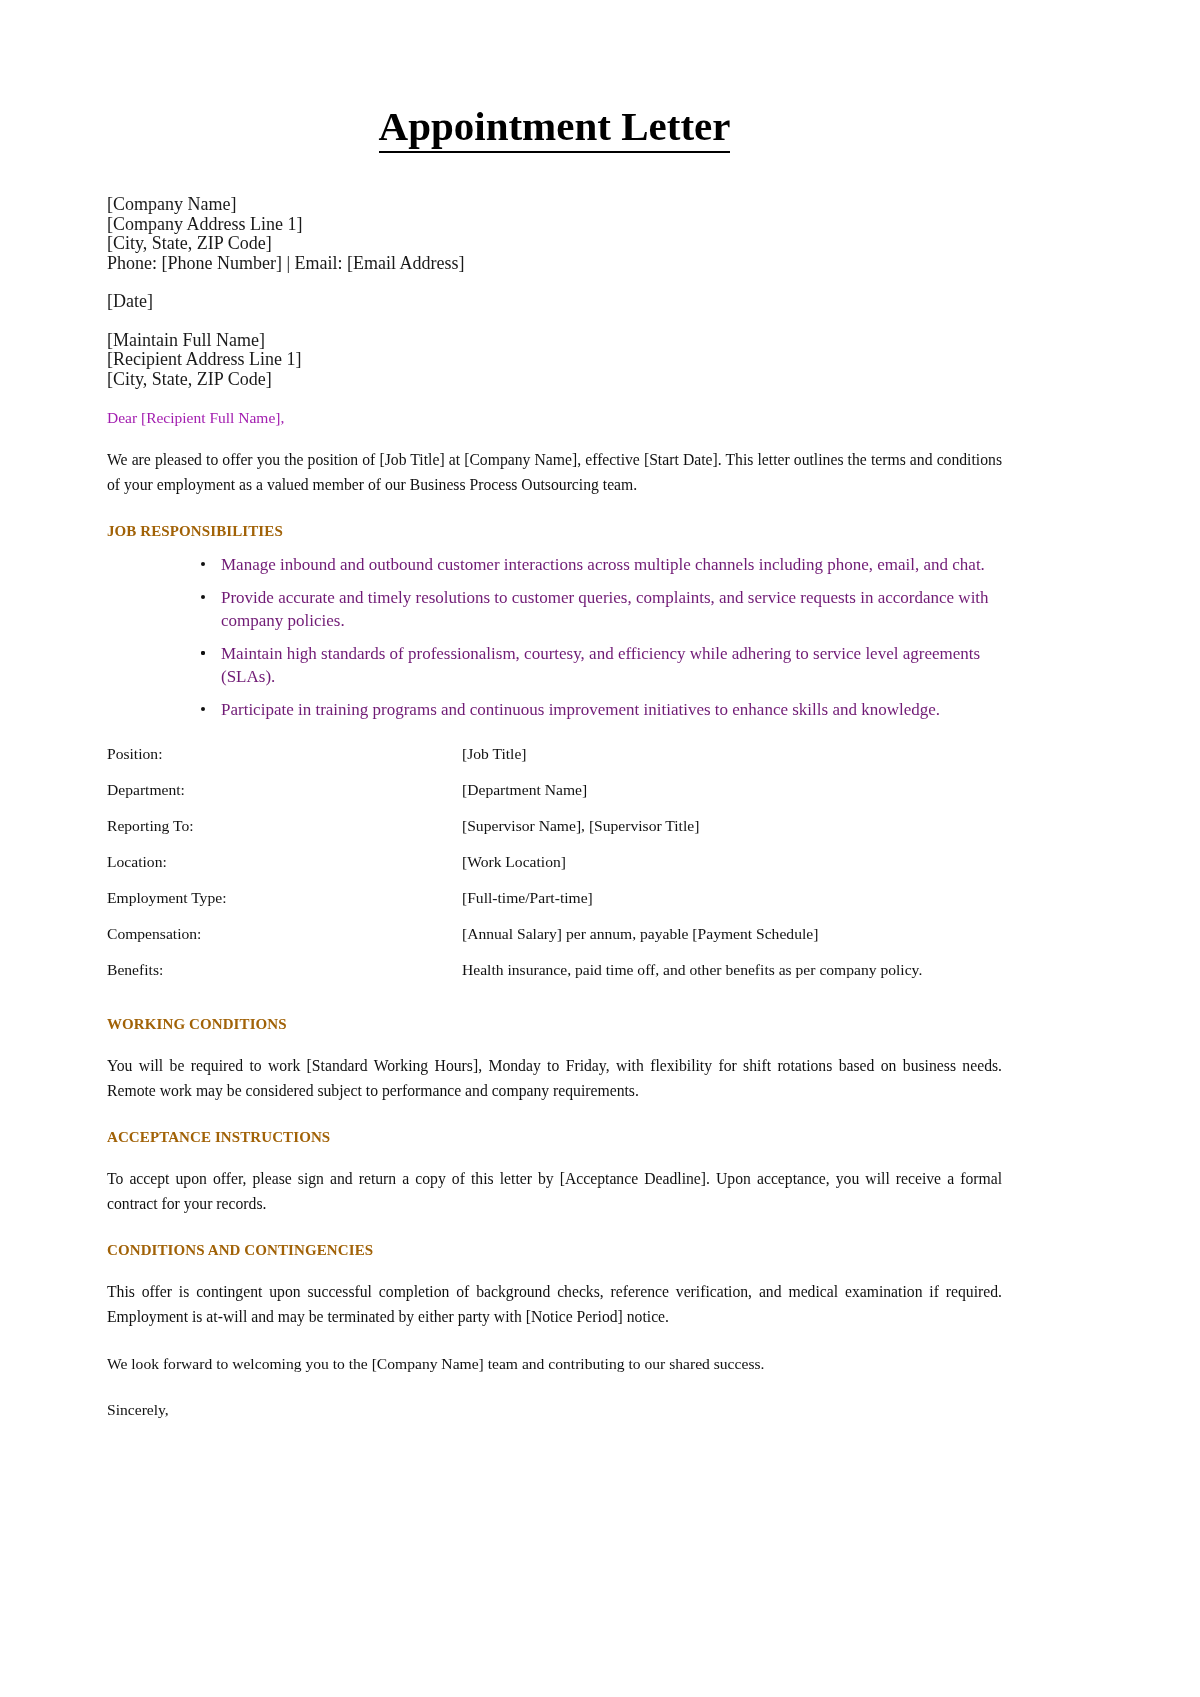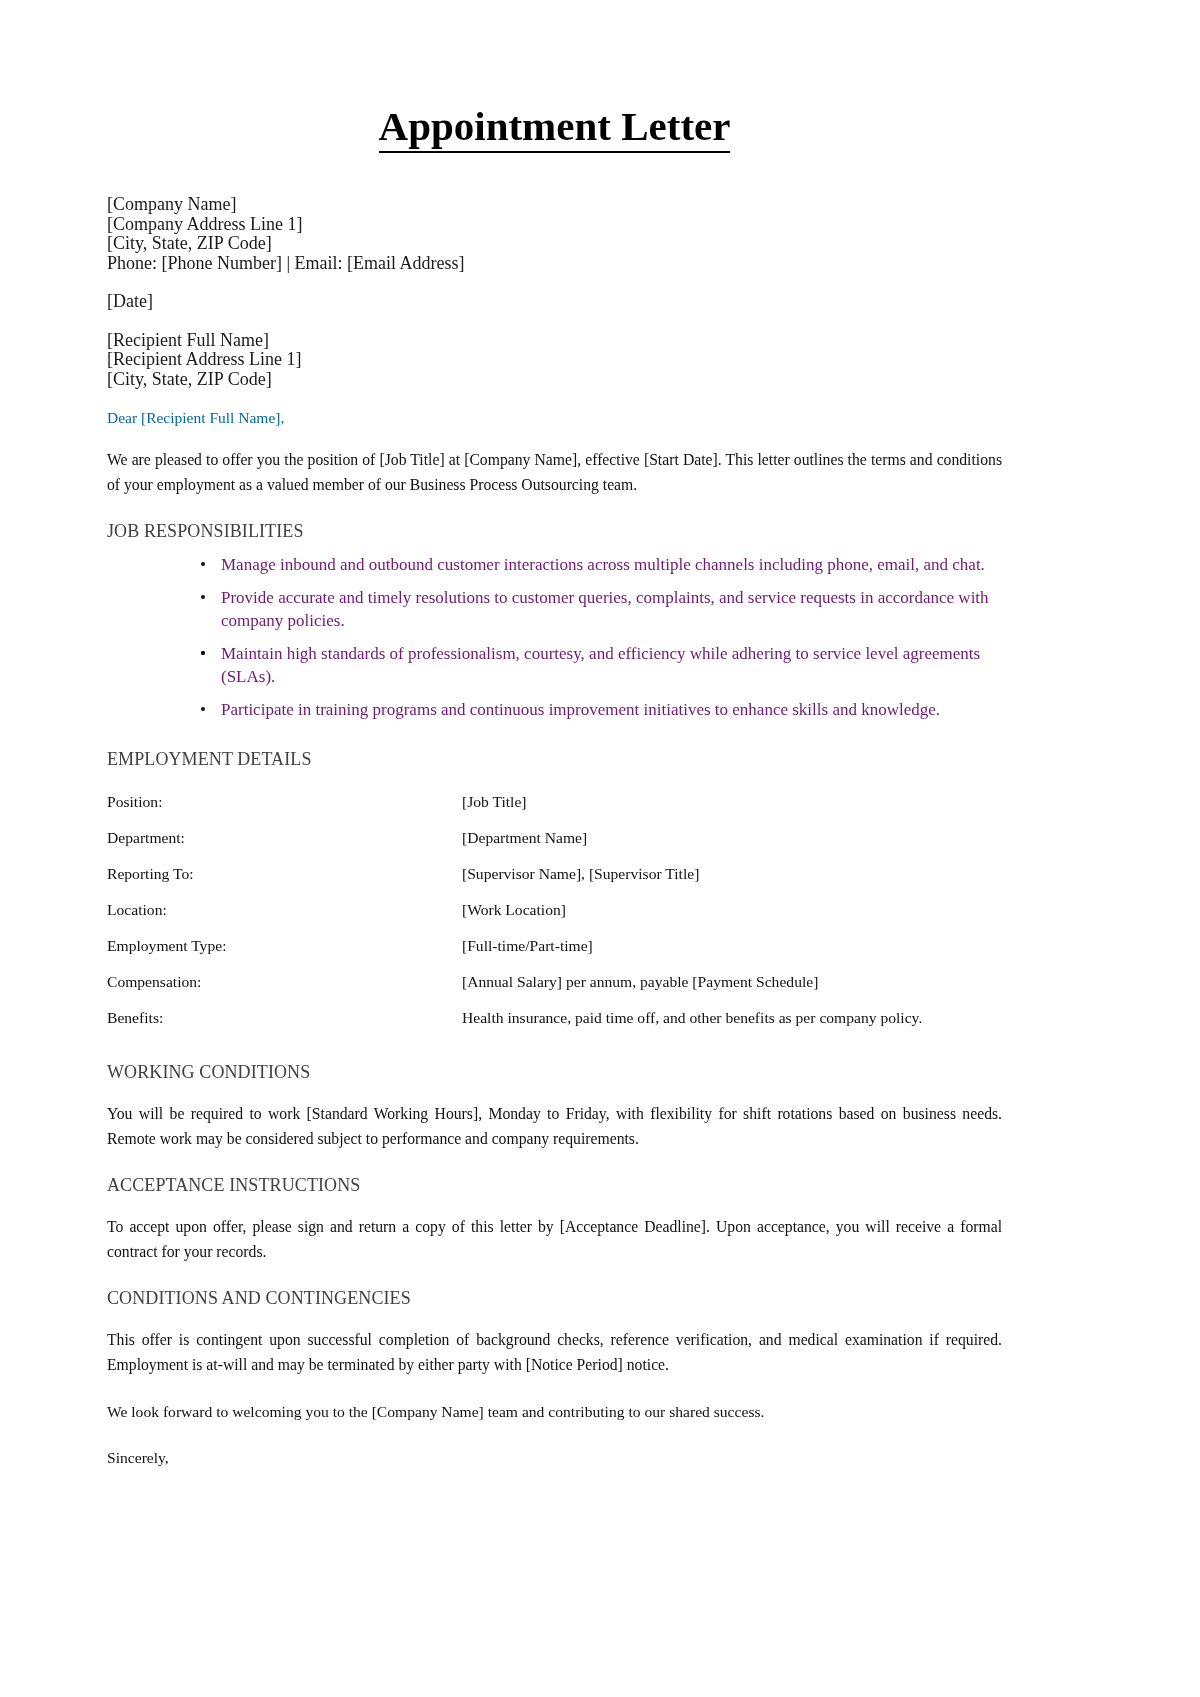--- a/index.html
+++ b/index.html
@@ -45,37 +45,37 @@
     line-height: 19.5px;
     color: #1a1a1a;
     white-space: nowrap;
   }
   .gap-sm { height: 19px; }
   .gap-md { height: 19px; }
   .salutation {
     font-size: 15.5px;
     line-height: 19.5px;
     margin-top: 19px;
-    color: #0369a1;
+    color: #a21caf;
   }
   p.body-text {
     font-size: 15.7px;
     line-height: 25.5px;
     text-align: justify;
     margin: 19px 0 0 0;
     color: #111;
     hyphens: none;
   }
   h2.section-heading {
-    font-size: 18px;
-    font-weight: normal;
+    font-size: 15px;
+    font-weight: bold;
     letter-spacing: 0.1px;
     margin: 23px 0 0 0;
     line-height: 20px;
-    color: #404040;
+    color: #a16207;
     text-transform: none;
   }
   ul.resp-list {
     list-style: none;
     margin: 12px 0 0 0;
     padding: 0 0 0 88px;
   }
   ul.resp-list li {
     position: relative;
     font-size: 17px;
@@ -142,40 +142,39 @@
     <div class="addr-line">Phone: [Phone Number] | Email: [Email Address]</div>
   </div>
 
   <div class="gap-sm"></div>
 
   <div class="addr-line">[Date]</div>
 
   <div class="gap-md"></div>
 
   <div>
-    <div class="addr-line">[Recipient Full Name]</div>
+    <div class="addr-line">[Maintain Full Name]</div>
     <div class="addr-line">[Recipient Address Line 1]</div>
     <div class="addr-line">[City, State, ZIP Code]</div>
   </div>
 
   <div class="salutation">Dear [Recipient Full Name],</div>
 
   <p class="body-text">We are pleased to offer you the position of [Job Title] at [Company Name], effective [Start Date]. This letter outlines the terms and conditions of your employment as a valued member of our Business Process Outsourcing team.</p>
 
   <h2 class="section-heading">JOB RESPONSIBILITIES</h2>
 
   <ul class="resp-list">
     <li><span class="bullet-dot"></span><span>Manage inbound and outbound customer interactions across multiple channels including phone, email, and chat.</span></li>
     <li><span class="bullet-dot"></span><span>Provide accurate and timely resolutions to customer queries, complaints, and service requests in accordance with company policies.</span></li>
     <li><span class="bullet-dot"></span></li>
     <li><span class="bullet-dot"></span><span>Maintain high standards of professionalism, courtesy, and efficiency while adhering to service level agreements (SLAs).</span></li>
     <li><span class="bullet-dot"></span><span>Participate in training programs and continuous improvement initiatives to enhance skills and knowledge.</span></li>
   </ul>
 
-  <h2 class="section-heading" style="margin-top:28px;">EMPLOYMENT DETAILS</h2>
 
   <table class="details-table">
     <tbody>
       <tr>
         <td class="detail-label">Position:</td>
         <td class="detail-value">[Job Title]</td>
       </tr>
       <tr>
         <td class="detail-label">Department:</td>
         <td class="detail-value">[Department Name]</td>

